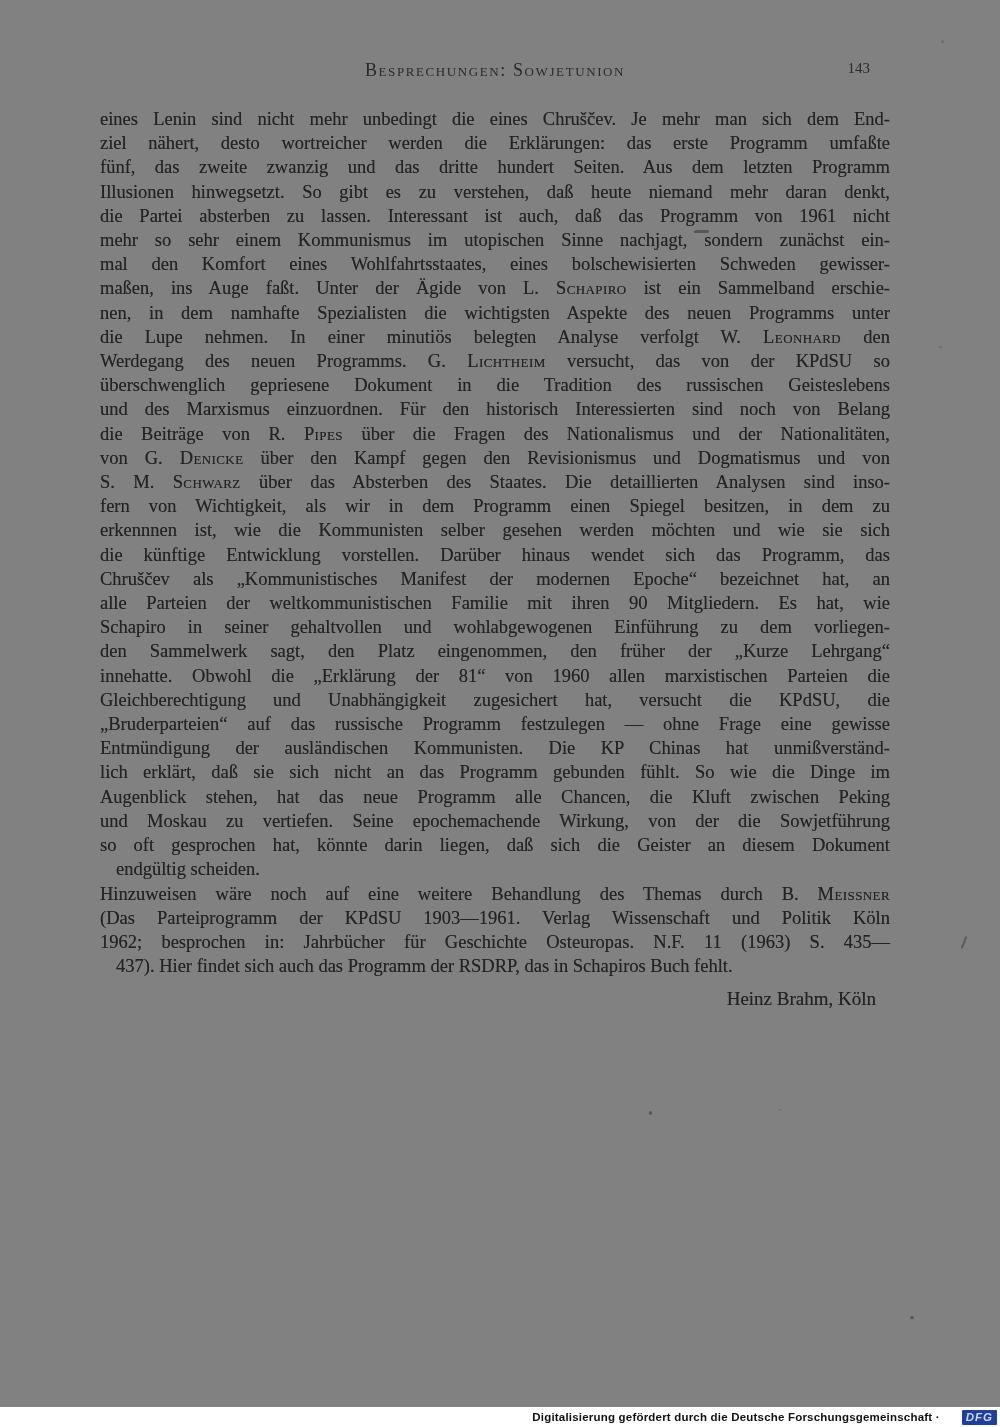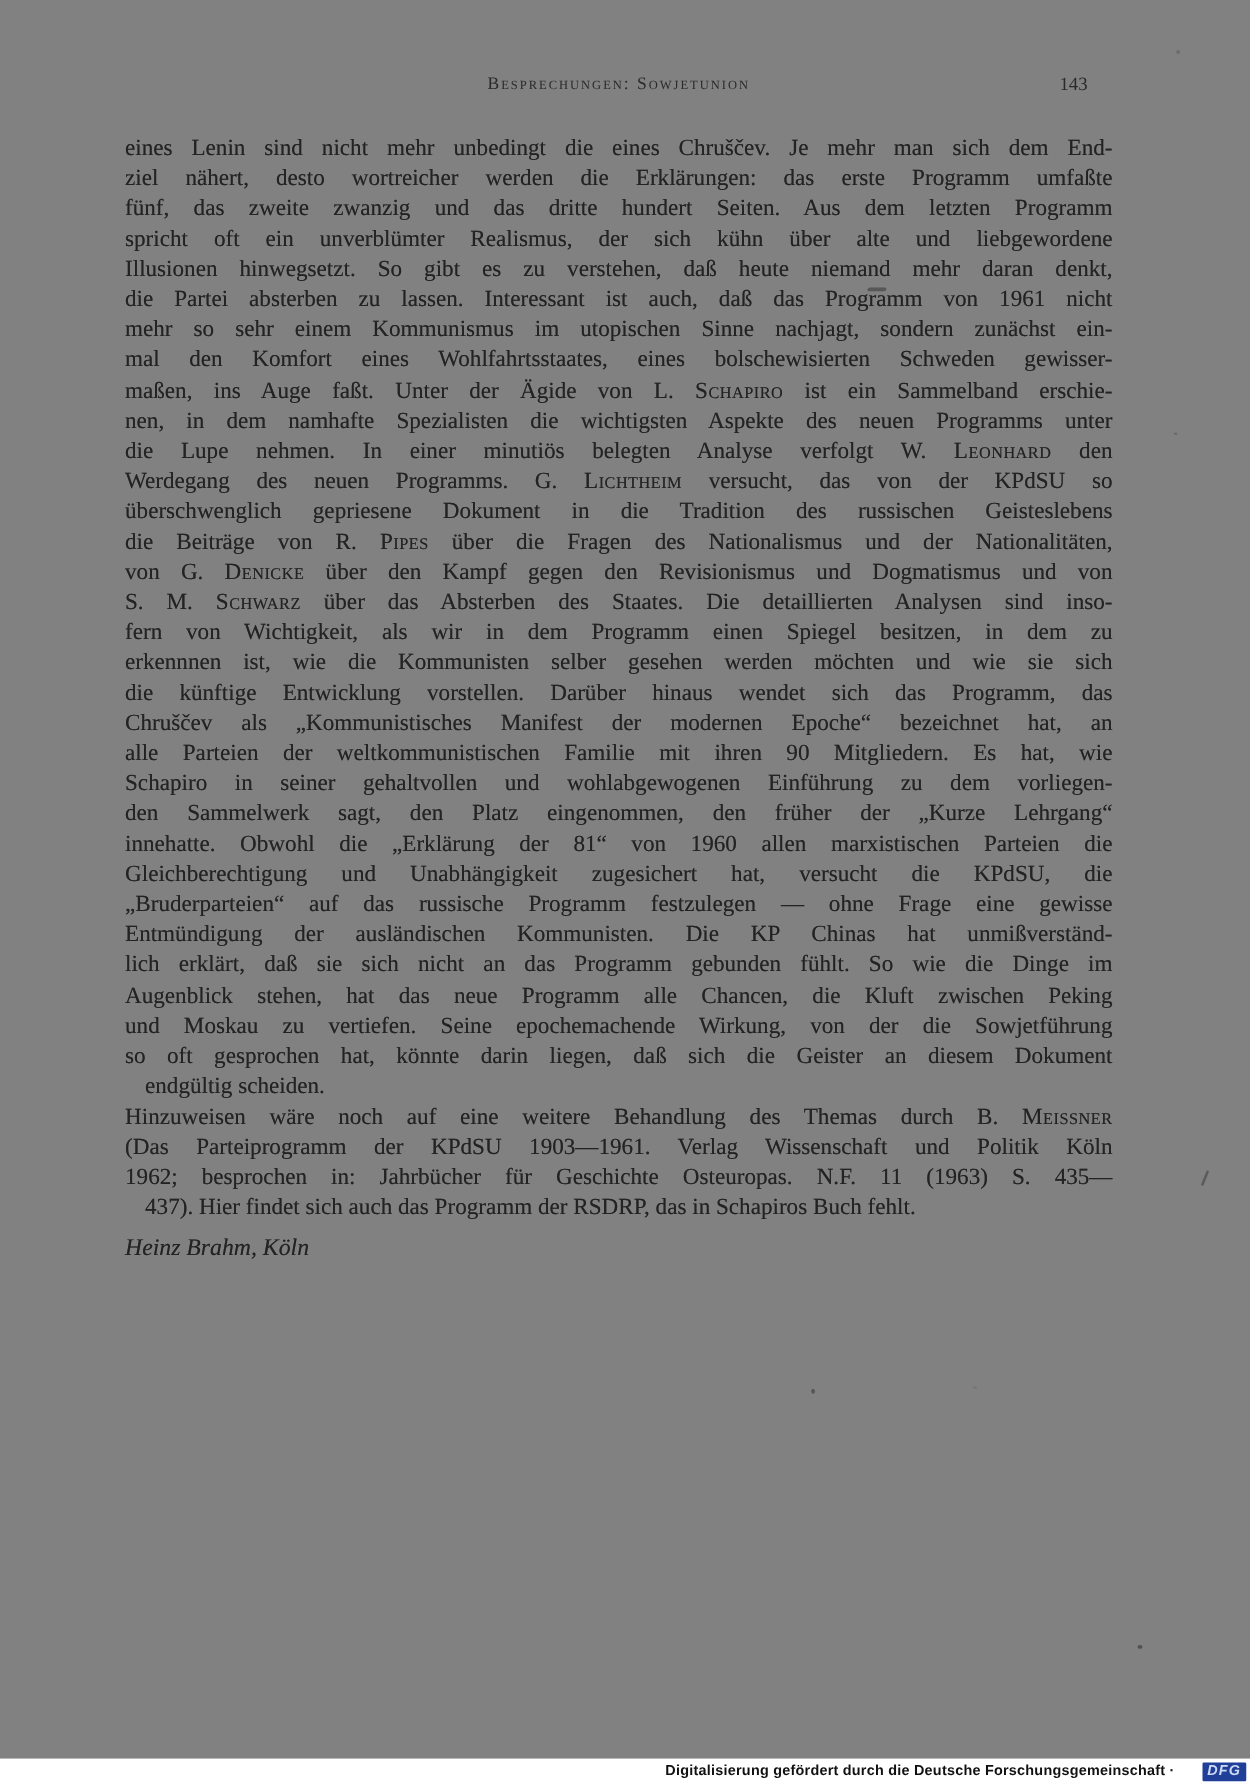--- a/index.html
+++ b/index.html
@@ -19,21 +19,21 @@
     background:var(--page-bg);
     color:var(--ink);
   }
 
   .header{
     position:absolute;left:100px;top:60px;width:790px;height:24px;
   }
   .running-title{
     display:block;text-align:center;
     font-variant:small-caps;
-    font-size:14px;letter-spacing:1.6px;
+    font-size:18px;letter-spacing:1.6px;
     color:#2a2a2a;
   }
   .pagenum{
     position:absolute;right:20px;top:0;
     font-size:15px;color:#2a2a2a;
   }
 
   .body-text{
     position:absolute;left:100px;top:107px;width:790px;
     font-size:18.5px;line-height:24.2px;
@@ -48,23 +48,22 @@
   .line.last{
     text-align-last:left;
     margin-left:16px;
   }
   .sc{
     font-variant:small-caps;
     letter-spacing:.4px;
   }
   .signature{
     margin-top:9px;
-    text-align:left;
+    text-align:right;
     padding-right:14px;
-    font-style:italic;
     font-size:19px;
   }
 
   
   .artifact{position:absolute;pointer-events:none;}
   .a-squiggle{left:694px;top:230px;width:15px;height:3px;background:#2e2e2e;opacity:.5;border-radius:2px;transform:skewX(-18deg);}
   .a-slash{left:963px;top:936px;width:2px;height:13px;background:#3c3c3c;opacity:.55;transform:rotate(22deg);border-radius:1px;}
   .a-dot1{left:941px;top:40px;width:3px;height:3px;background:#555;opacity:.5;border-radius:50%;}
   .a-dot2{left:939px;top:346px;width:3px;height:2px;background:#555;opacity:.5;border-radius:50%;}
   .a-dot3{left:649px;top:1111px;width:3px;height:4px;background:#3a3a3a;opacity:.6;border-radius:50%;}
@@ -100,30 +99,30 @@
     <span class="running-title">Besprechungen: Sowjetunion</span>
     <span class="pagenum">143</span>
   </div>
 
   <div class="body-text">
     <div id="paragraphs">
         <div class="paragraph">
           <div class="line">eines Lenin sind nicht mehr unbedingt die eines Chruščev. Je mehr man sich dem End-</div>
           <div class="line">ziel nähert, desto wortreicher werden die Erklärungen: das erste Programm umfaßte</div>
           <div class="line">fünf, das zweite zwanzig und das dritte hundert Seiten. Aus dem letzten Programm</div>
-          <div class="line">spricht oft ein unverblümter Realismus, der sich kühn über alte und liebgewordene</div>
           <div class="line">Illusionen hinwegsetzt. So gibt es zu verstehen, daß heute niemand mehr daran denkt,</div>
           <div class="line">die Partei absterben zu lassen. Interessant ist auch, daß das Programm von 1961 nicht</div>
           <div class="line">mehr so sehr einem Kommunismus im utopischen Sinne nachjagt, sondern zunächst ein-</div>
           <div class="line">mal den Komfort eines Wohlfahrtsstaates, eines bolschewisierten Schweden gewisser-</div>
           <div class="line">maßen, ins Auge faßt. Unter der Ägide von L. <span class="sc">Schapiro</span> ist ein Sammelband erschie-</div>
           <div class="line">nen, in dem namhafte Spezialisten die wichtigsten Aspekte des neuen Programms unter</div>
           <div class="line">die Lupe nehmen. In einer minutiös belegten Analyse verfolgt W. <span class="sc">Leonhard</span> den</div>
           <div class="line">Werdegang des neuen Programms. G. <span class="sc">Lichtheim</span> versucht, das von der KPdSU so</div>
           <div class="line">überschwenglich gepriesene Dokument in die Tradition des russischen Geisteslebens</div>
+          <div class="line">und des Marxismus einzuordnen. Für den historisch Interessierten sind noch von Belang</div>
           <div class="line">die Beiträge von R. <span class="sc">Pipes</span> über die Fragen des Nationalismus und der Nationalitäten,</div>
           <div class="line">von G. <span class="sc">Denicke</span> über den Kampf gegen den Revisionismus und Dogmatismus und von</div>
           <div class="line">S. M. <span class="sc">Schwarz</span> über das Absterben des Staates. Die detaillierten Analysen sind inso-</div>
           <div class="line">fern von Wichtigkeit, als wir in dem Programm einen Spiegel besitzen, in dem zu</div>
           <div class="line">erkennnen ist, wie die Kommunisten selber gesehen werden möchten und wie sie sich</div>
           <div class="line">die künftige Entwicklung vorstellen. Darüber hinaus wendet sich das Programm, das</div>
           <div class="line">Chruščev als „Kommunistisches Manifest der modernen Epoche“ bezeichnet hat, an</div>
           <div class="line">alle Parteien der weltkommunistischen Familie mit ihren 90 Mitgliedern. Es hat, wie</div>
           <div class="line">Schapiro in seiner gehaltvollen und wohlabgewogenen Einführung zu dem vorliegen-</div>
           <div class="line">den Sammelwerk sagt, den Platz eingenommen, den früher der „Kurze Lehrgang“</div>

